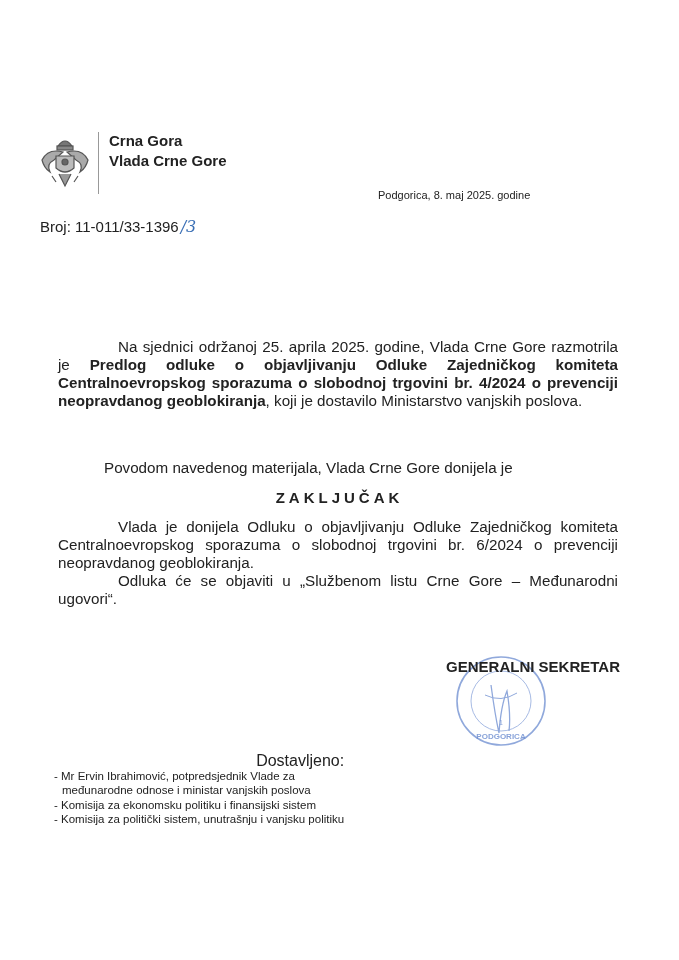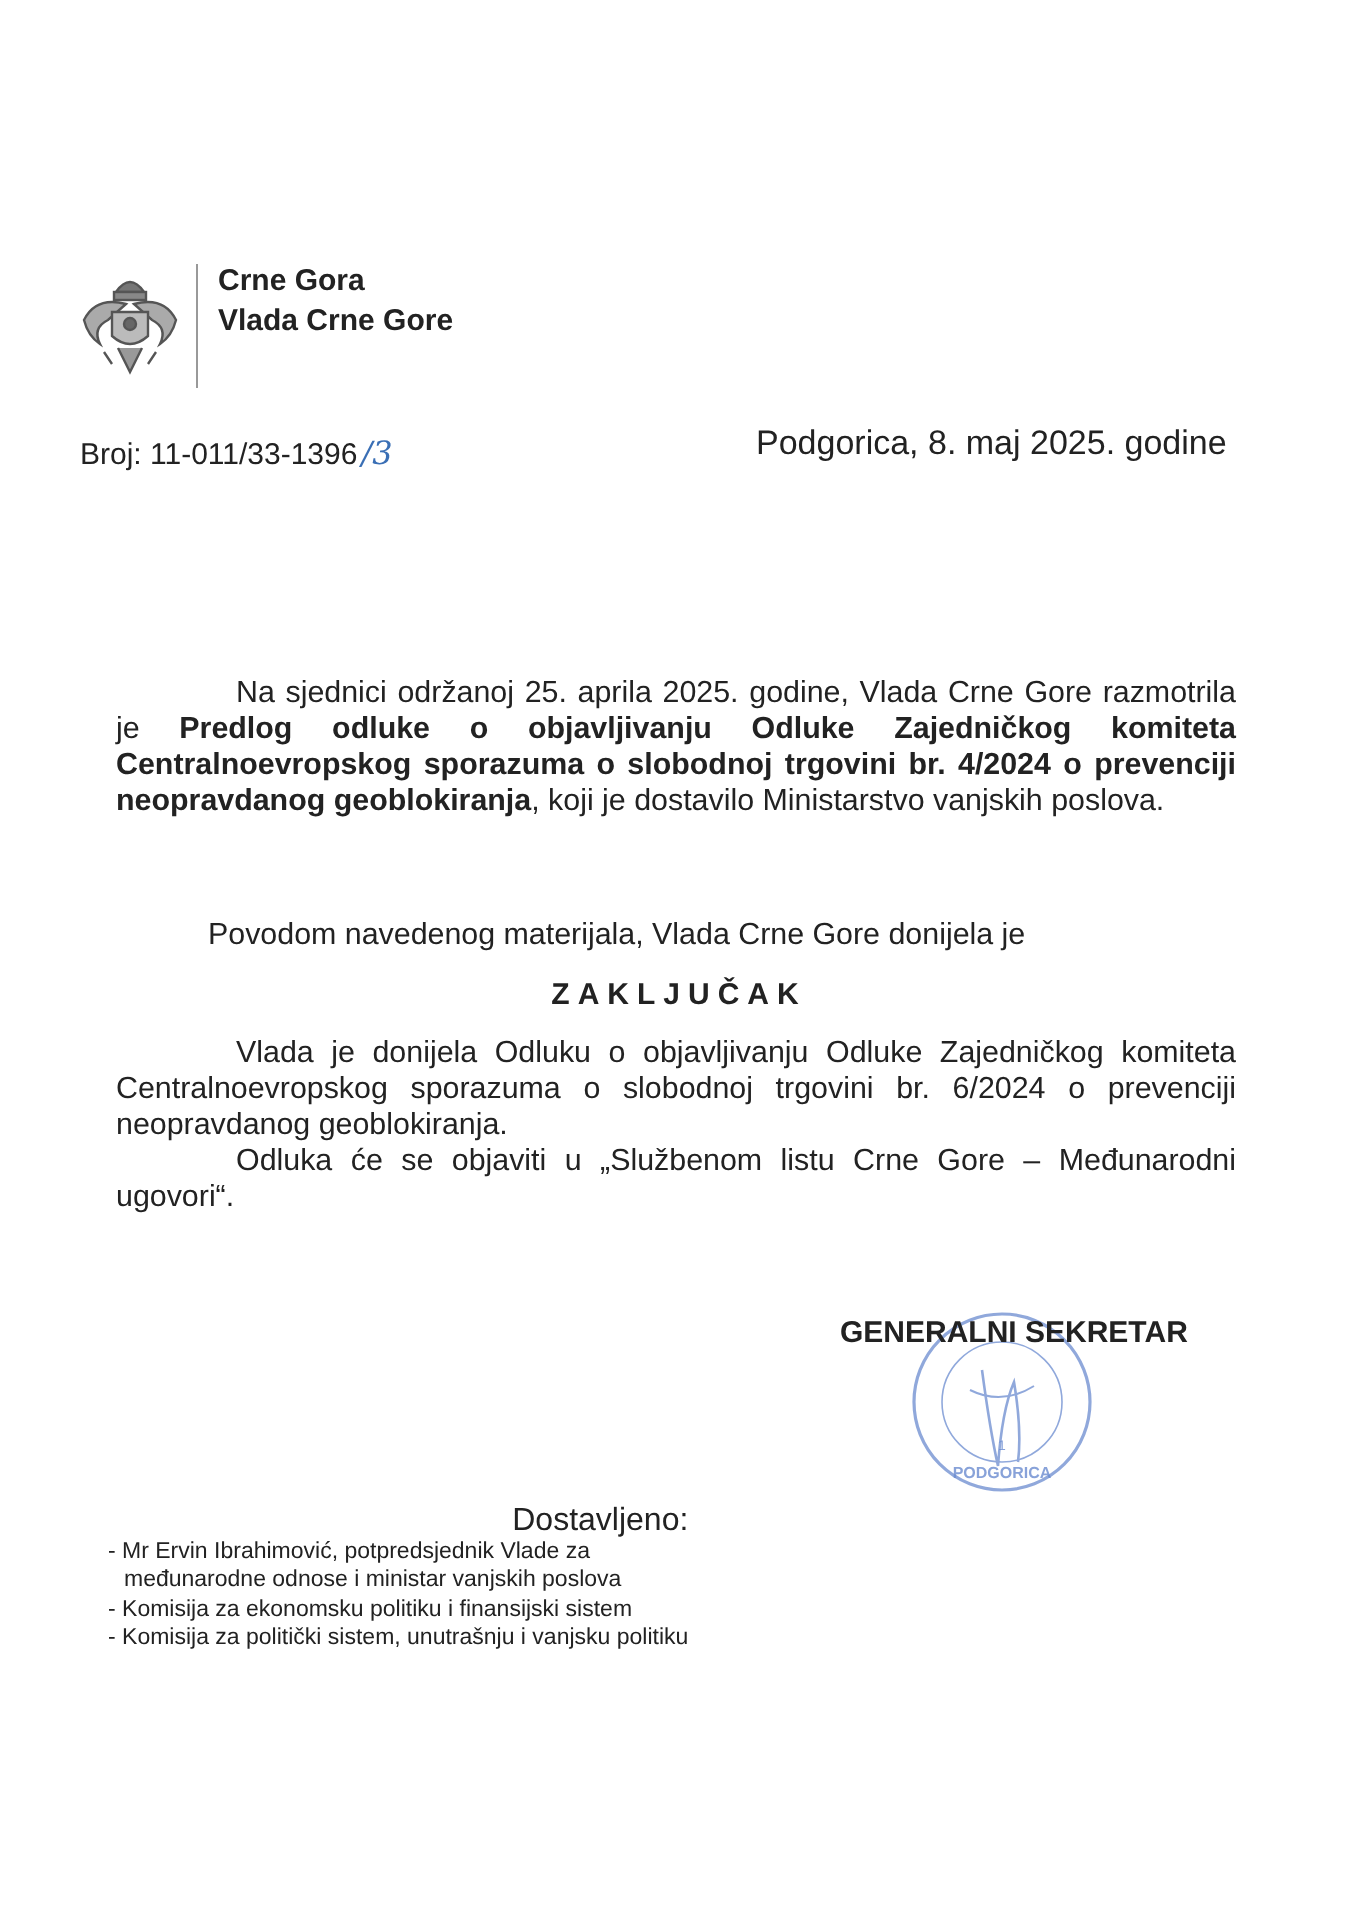--- a/index.html
+++ b/index.html
@@ -4,29 +4,29 @@
 <style>
   html, body { margin: 0; padding: 0; background: #ffffff; }
   body { width: 679px; height: 960px; position: relative; overflow: hidden;
          font-family: "Liberation Sans", sans-serif; color: #1f1f1f; }
   .abs { position: absolute; }
   .header-text { left: 109px; top: 131px; font-weight: bold; font-size: 15px; line-height: 20px; color: #222; }
   .header-rule { left: 98px; top: 132px; width: 1px; height: 62px; background: #999; }
   .coat { left: 36px; top: 134px; width: 58px; height: 58px; }
   .broj { left: 40px; top: 217px; font-size: 15px; color: #222; }
   .broj .hand { color: #3a6fb5; font-family: "DejaVu Serif", serif; font-style: italic; font-size: 16px; margin-left: 2px; }
-  .date { left: 378px; top: 212px; font-size: 17px; color: #222; }
+  .date { left: 378px; top: 189px; font-size: 11px; color: #222; }
   .para { left: 44px; width: 560px; font-size: 15.2px; line-height: 18px; text-align: justify; color: #222; }
   .p1 { top: 338px; }
   .indent { text-indent: 60px; margin-left: 14px; }
   .p2 { top: 459px; left: 104px; width: 500px; }
   .title { left: 0; width: 679px; top: 489px; text-align: center; font-weight: bold; font-size: 15px; letter-spacing: 4px; color: #222; }
   .p3 { top: 518px; }
   .p4 { top: 572px; }
-  .sig { left: 420px; top: 657px; font-weight: bold; font-size: 15px; line-height: 19px; width: 200px; color: #222; }
+  .sig { left: 420px; top: 657px; font-weight: bold; font-size: 15px; line-height: 19px; text-align: right; width: 200px; color: #222; }
   .stamp { left: 455px; top: 655px; width: 92px; height: 92px; }
   .dost { left: 54px; top: 754px; font-size: 11.5px; line-height: 14.5px; color: #222; }
   .dost .head { font-weight: normal; font-size: 16px; text-align: right; }
   .dost .sub { padding-left: 8px; }
   b { font-weight: bold; }
 </style>
 </head>
 <body>
 
 <div class="abs coat">
@@ -42,21 +42,21 @@
       <path d="M20 22 L38 22 L38 34 Q29 42 20 34 Z" fill="#bbb"></path>
       <circle cx="29" cy="28" r="3" fill="#666"></circle>
 
       <path d="M23 40 L29 52 L35 40" fill="#999"></path>
       <path d="M16 42 L20 48 M42 42 L38 48"></path>
     </g>
   </svg>
 </div>
 <div class="abs header-rule"></div>
 <div class="abs header-text">
-  <div>Crne Gora</div>
+  <div>Crna Gora</div>
   <div>Vlada Crne Gore</div>
 </div>
 
 <div class="abs broj">
   <span>Broj: 11-011/33-1396</span><span class="hand">/3</span>
 </div>
 
 <div class="abs date">Podgorica, 8. maj 2025. godine</div>
 
 <div class="abs para p1 indent">

